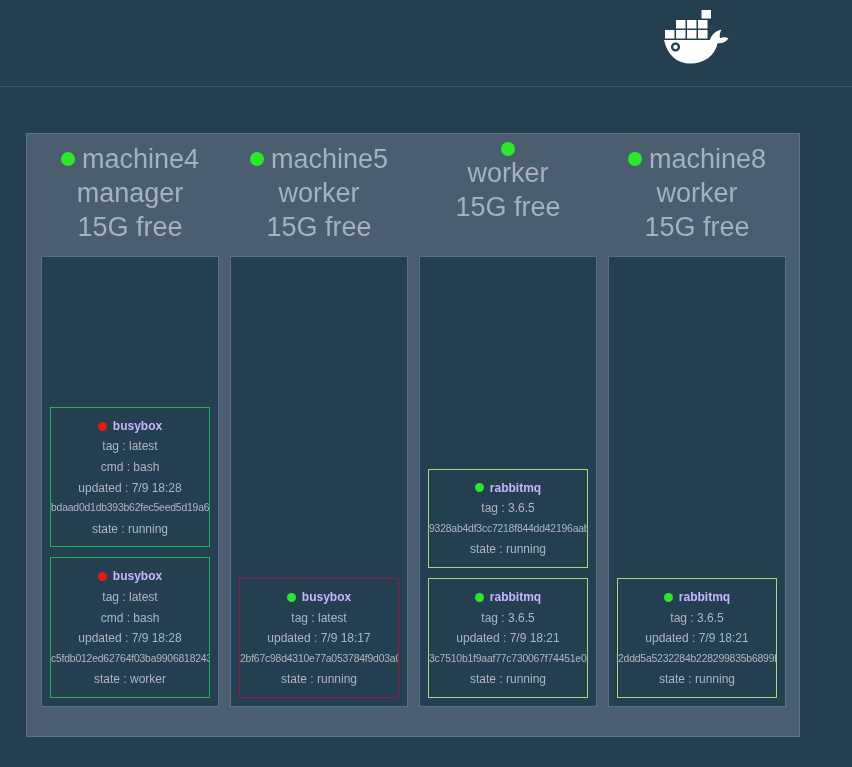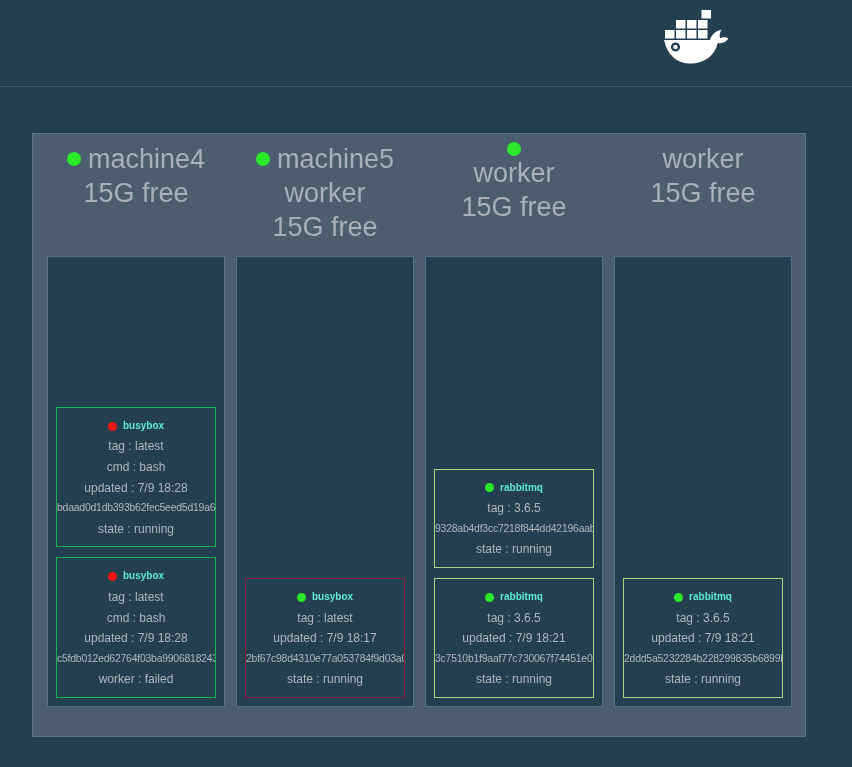--- a/index.html
+++ b/index.html
@@ -8,21 +8,21 @@
     background:#243F4F;
     font-family:"Liberation Sans","DejaVu Sans",sans-serif;
     position:relative;
   }
   .topbar {
     position:absolute; left:0; top:0; width:852px; height:87px;
     background:#243F4F; border-bottom:1px solid #3A5568;
   }
   .docker-logo { position:absolute; left:663px; top:8px; width:70px; height:62px; }
   .panel {
-    position:absolute; left:32px; top:133px; width:774px; height:604px;
+    position:absolute; left:26px; top:133px; width:774px; height:604px;
     background:#4B5E70; border:1px solid #5C7587;
     display:flex; padding:0 13px 29px 14px; gap:11px;
   }
   .node-col { width:178px; display:flex; flex-direction:column; }
   .node-header {
     height:122px; padding-top:8px; text-align:center;
     font-size:27px; line-height:34px; color:#A7B1BB; font-weight:400;
   }
   .node-title { display:flex; align-items:center; justify-content:center; gap:7px; }
   .dot { display:inline-block; border-radius:50%; flex:0 0 auto; }
@@ -31,21 +31,21 @@
     flex:1; background:#243F4F; border:1px solid #537089;
     display:flex; flex-direction:column; justify-content:flex-end;
     padding:8px; gap:10px; overflow:hidden;
   }
   .card {
     border:1px solid; padding:8px 0 7px; text-align:center;
     color:#AEB7C0; font-size:12px; line-height:20.6px;
   }
   .card-title {
     display:flex; align-items:center; justify-content:center; gap:6px;
-    color:#5eead4; font-weight:bold; font-size:10px;
+    color:#c4b5fd; font-weight:bold; font-size:12px;
   }
   .card-dot { width:9px; height:9px; }
   .card-id {
     font-size:10.4px; letter-spacing:-0.2px; white-space:nowrap; overflow:hidden;
   }
 </style>
 </head>
 <body>
 
 <div class="topbar">
@@ -74,20 +74,21 @@
 </div>
 
 <div class="panel">
 
 <div class="node-col">
       <div class="node-header">
         <div class="node-title">
           <span class="dot node-dot" style="background: rgb(43, 232, 43);"></span>
           <span>machine4</span>
         </div>
+        <div>manager</div>
         <div>15G free</div>
       </div>
       <div class="node-body">
         <div class="card" style="border-color: rgb(29, 179, 92);">
           <div class="card-title">
             <span class="dot card-dot" style="background: rgb(240, 22, 22);"></span>
             <span>busybox</span>
           </div>
           <div>tag : latest</div>
           <div>cmd : bash</div>
@@ -97,21 +98,21 @@
         </div>
         <div class="card" style="border-color: rgb(29, 179, 92);">
           <div class="card-title">
             <span class="dot card-dot" style="background: rgb(240, 22, 22);"></span>
             <span>busybox</span>
           </div>
           <div>tag : latest</div>
           <div>cmd : bash</div>
           <div>updated : 7/9 18:28</div>
           <div class="card-id">c5fdb012ed62764f03ba99068182430</div>
-          <div>worker : failed</div>
+          <div>state : worker</div>
         </div>
       </div>
     </div>
     <div class="node-col">
       <div class="node-header">
         <div class="node-title">
           <span class="dot node-dot" style="background: rgb(43, 232, 43);"></span>
           <span>machine5</span>
         </div>
         <div>worker</div>
@@ -155,20 +156,24 @@
           </div>
           <div>tag : 3.6.5</div>
           <div>updated : 7/9 18:21</div>
           <div class="card-id">3c7510b1f9aaf77c730067f74451e05</div>
           <div>state : running</div>
         </div>
       </div>
     </div>
     <div class="node-col">
       <div class="node-header">
+        <div class="node-title">
+          <span class="dot node-dot" style="background: rgb(43, 232, 43);"></span>
+          <span>machine8</span>
+        </div>
         <div>worker</div>
         <div>15G free</div>
       </div>
       <div class="node-body">
         <div class="card" style="border-color: rgb(166, 217, 122);">
           <div class="card-title">
             <span class="dot card-dot" style="background: rgb(43, 232, 43);"></span>
             <span>rabbitmq</span>
           </div>
           <div>tag : 3.6.5</div>

